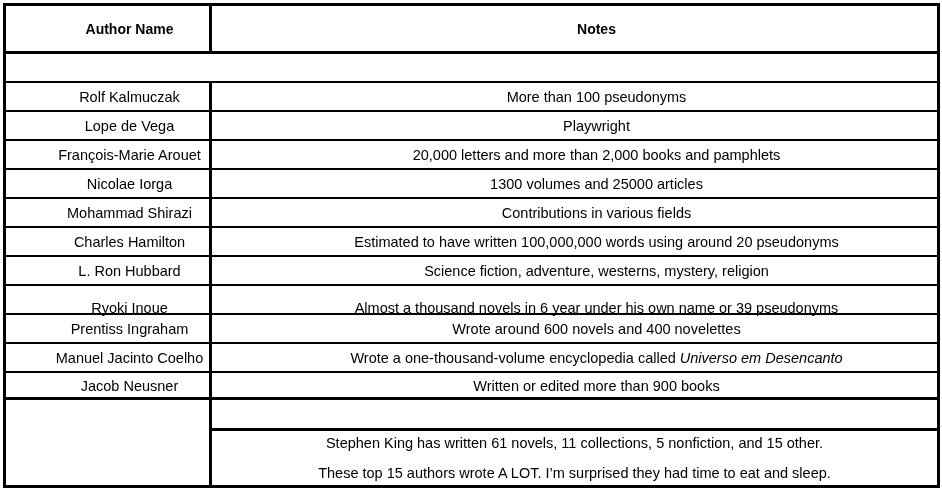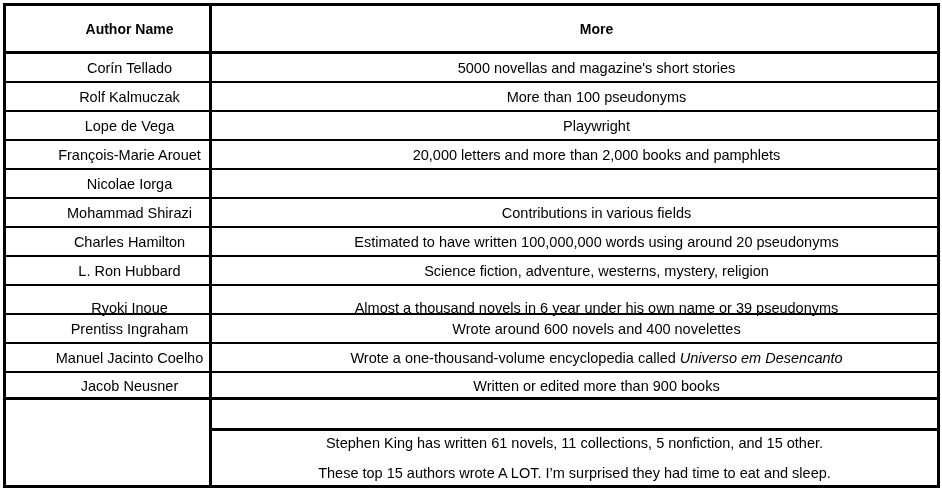--- a/index.html
+++ b/index.html
@@ -20,28 +20,24 @@
   .f-text { position: absolute; left: 0; right: 0; top: 31px; bottom: 0; display: flex; flex-direction: column; align-items: center; justify-content: center; gap: 14px; font-size: 14.5px; }
   em { }
 </style>
 </head>
 <body>
 
 <div class="table">
 
   <div class="row hdr" style="top:0;height:45px;">
     <div class="cell c1">Author Name</div>
-    <div class="cell c2">More</div>
+    <div class="cell c2">Notes</div>
   </div>
   <div class="hr-thick" style="top:45px;"></div>
 
-  <div class="row" style="top:48px;height:27px;">
-    <div class="cell c1">Corín Tellado</div>
-    <div class="cell c2">5000 novellas and magazine's short stories</div>
-  </div>
   <div class="hr-thin" style="top:75px;"></div>
 
   <div class="row" style="top:77px;height:27px;">
     <div class="cell c1">Rolf Kalmuczak</div>
     <div class="cell c2">More than 100 pseudonyms</div>
   </div>
   <div class="hr-thin" style="top:104px;"></div>
 
   <div class="row" style="top:106px;height:27px;justify-content:flex-end;">
     <div class="cell c1">Lope de Vega</div>
@@ -50,20 +46,21 @@
   <div class="hr-thin" style="top:133px;"></div>
 
   <div class="row" style="top:135px;height:27px;">
     <div class="cell c1">François-Marie Arouet</div>
     <div class="cell c2">20,000 letters and more than 2,000 books and pamphlets</div>
   </div>
   <div class="hr-thin" style="top:162px;"></div>
 
   <div class="row" style="top:164px;height:27px;">
     <div class="cell c1">Nicolae Iorga</div>
+    <div class="cell c2">1300 volumes and 25000 articles</div>
   </div>
   <div class="hr-thin" style="top:191px;"></div>
 
   <div class="row" style="top:193px;height:27px;">
     <div class="cell c1">Mohammad Shirazi</div>
     <div class="cell c2">Contributions in various fields</div>
   </div>
   <div class="hr-thin" style="top:220px;"></div>
 
   <div class="row" style="top:222px;height:27px;">

